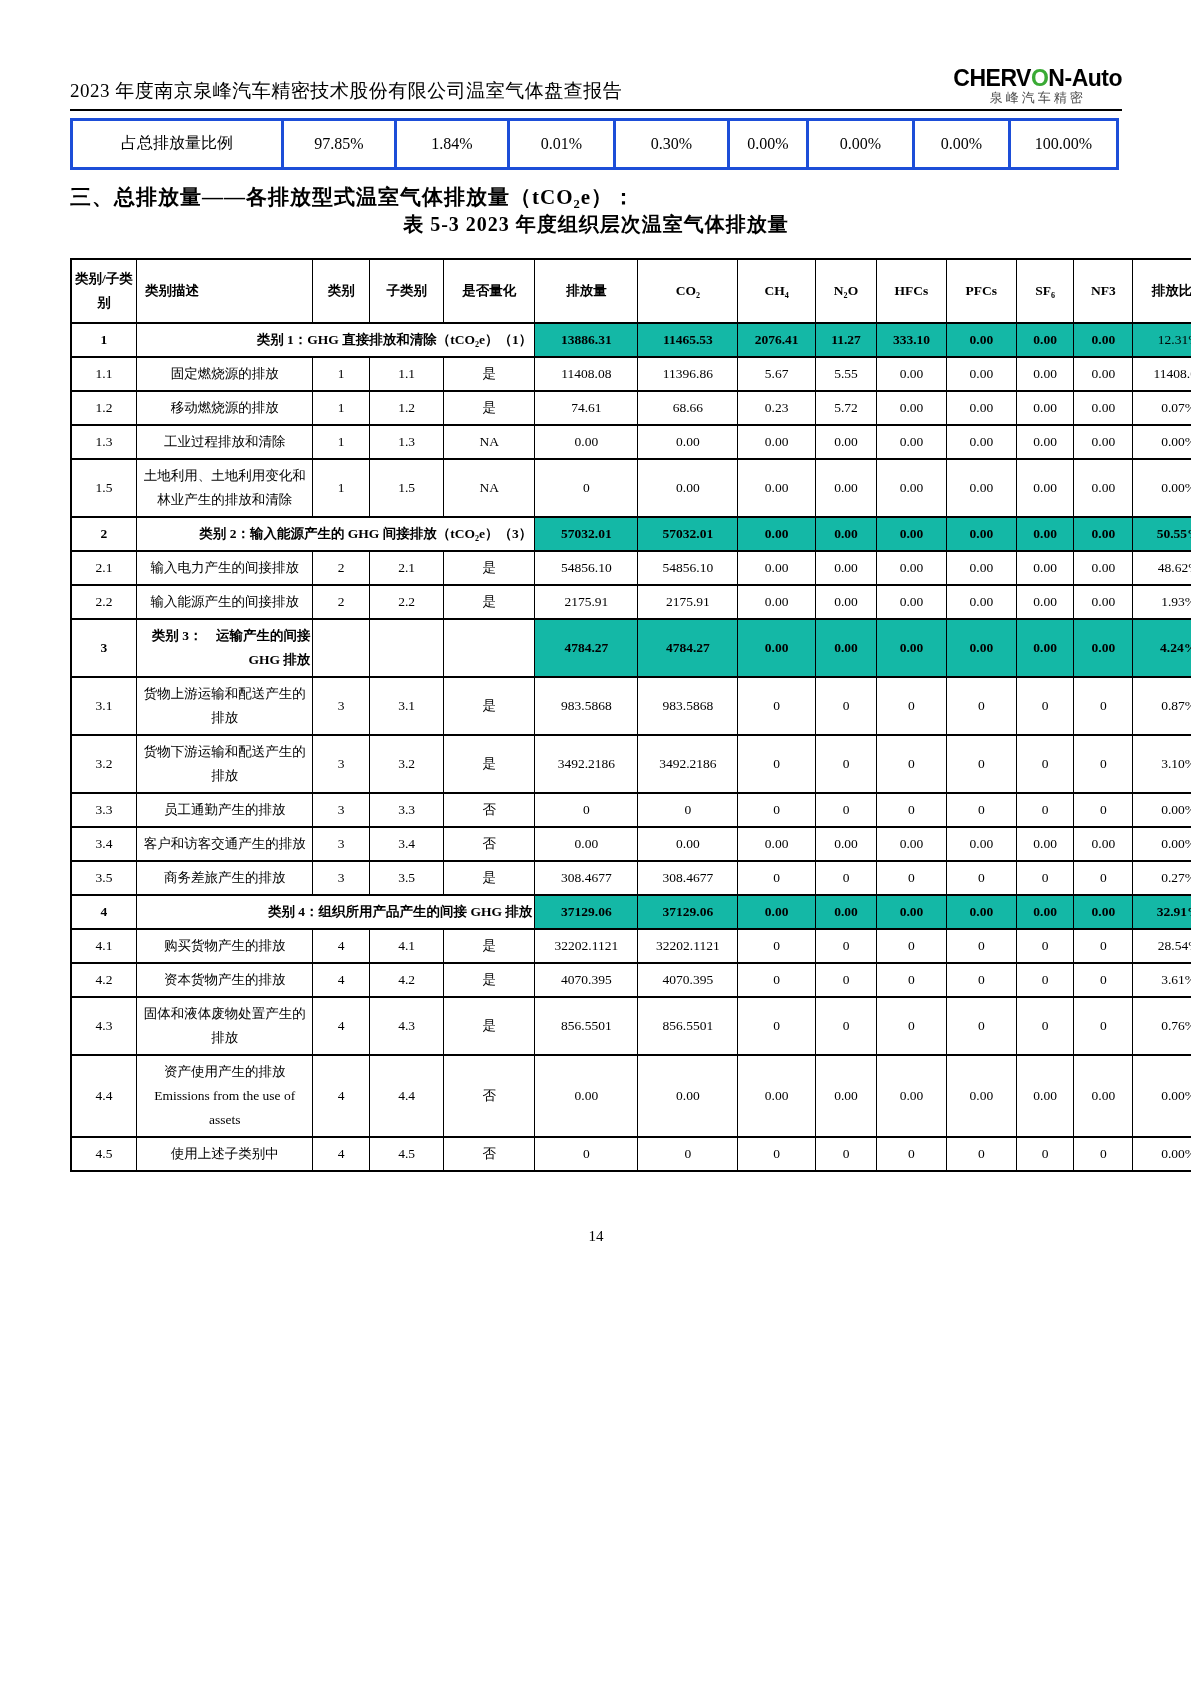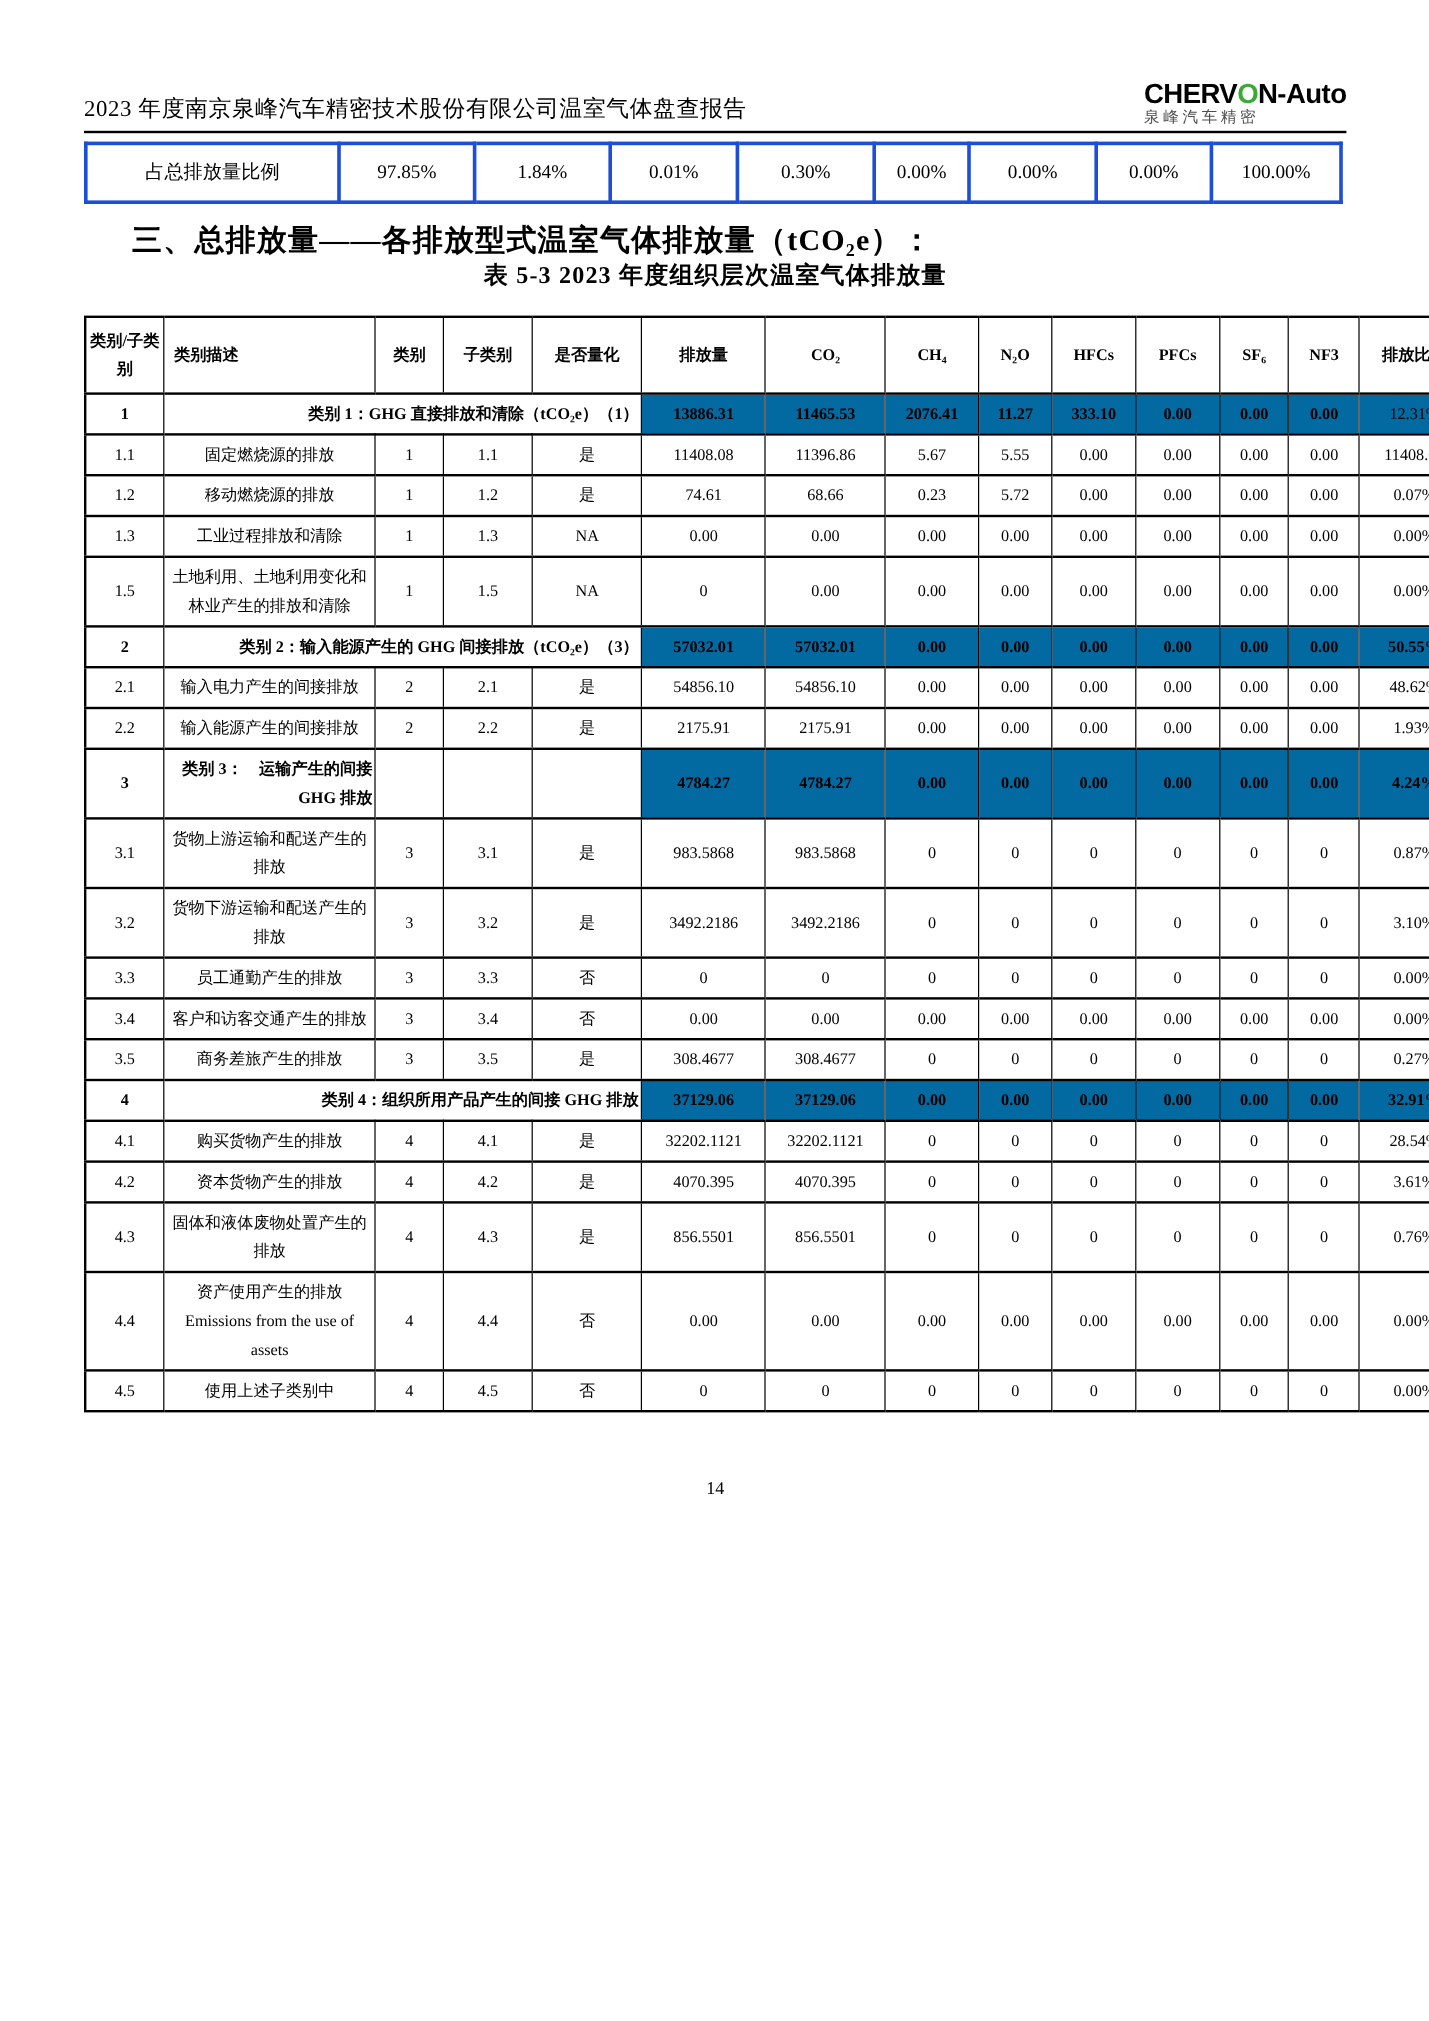--- a/index.html
+++ b/index.html
@@ -7,52 +7,52 @@
   body {
     width: 1191px; min-height: 1684px; background: #ffffff; color: #000;
     font-family: "Liberation Serif", "DejaVu Serif", serif;
   }
   .page { width: 1052px; margin-left: 70px; padding-top: 66px; position: relative; }
 
   
   .header { display: flex; justify-content: space-between; align-items: flex-end;
             border-bottom: 2px solid #000; padding-bottom: 3px; }
   .header-title { font-size: 19px; letter-spacing: 0.5px; padding-bottom: 2px; }
-  .logo { text-align: left; line-height: 1.1; }
+  .logo { text-align: center; line-height: 1.1; }
   .logo-word { font-family: "Liberation Sans", sans-serif; font-weight: bold;
                font-size: 23px; letter-spacing: -0.5px; }
   .logo-o { color: #3aaa35; }
   .logo-sub { font-size: 13px; font-weight: normal; color: #4d4d4d; letter-spacing: 3px; }
 
   
   .top-table { border-collapse: collapse; width: 1046px; margin-top: 7px; table-layout: fixed; }
   .top-table td { border: 3px solid #1d4ed8; height: 49px; text-align: center;
                   font-size: 16px; vertical-align: middle; }
   .top-table { border: 2px solid #000; }
 
   
-  .section-heading { font-size: 25px; font-weight: bold; margin-top: 13px; letter-spacing: 1px; margin-left: 40px; }
+  .section-heading { font-size: 21px; font-weight: bold; margin-top: 13px; letter-spacing: 1px; }
   .table-title { font-size: 20px; font-weight: bold; text-align: center; margin-top: 0; letter-spacing: 1px; }
 
   
   .main-table { border-collapse: collapse; width: 1156px; margin-top: 20px;
                 table-layout: fixed; border: 2px solid #000; }
   .main-table th, .main-table td {
     border-left: 1px solid #000; border-right: 1px solid #000;
     border-top: 2px solid #000; border-bottom: 2px solid #000;
     text-align: center; vertical-align: middle;
     font-size: 13.5px; padding: 4px 2px; line-height: 24px;
     overflow: hidden;
   }
   .main-table th { font-weight: bold; height: 64px; }
   .main-table th.h-desc { text-align: left; padding-left: 8px; }
   .main-table td.desc-cat { text-align: right; padding-left: 8px; font-weight: bold; white-space: pre-line; }
   .main-table td.desc-sub { text-align: center; white-space: pre-line; padding: 4px 4px; }
   .main-table td.b { font-weight: bold; }
-  .main-table td.gray { background: #0369a1; }
+  .main-table td.gray { background: #14b8a6; }
   .main-table tr.cat-row td { height: 31px; }
   .main-table tbody td { height: 31px; }
 
   .page-number { text-align: center; font-size: 15px; margin-top: 56px; }
 </style>
 </head>
 <body>
 
 <div class="page">
 

